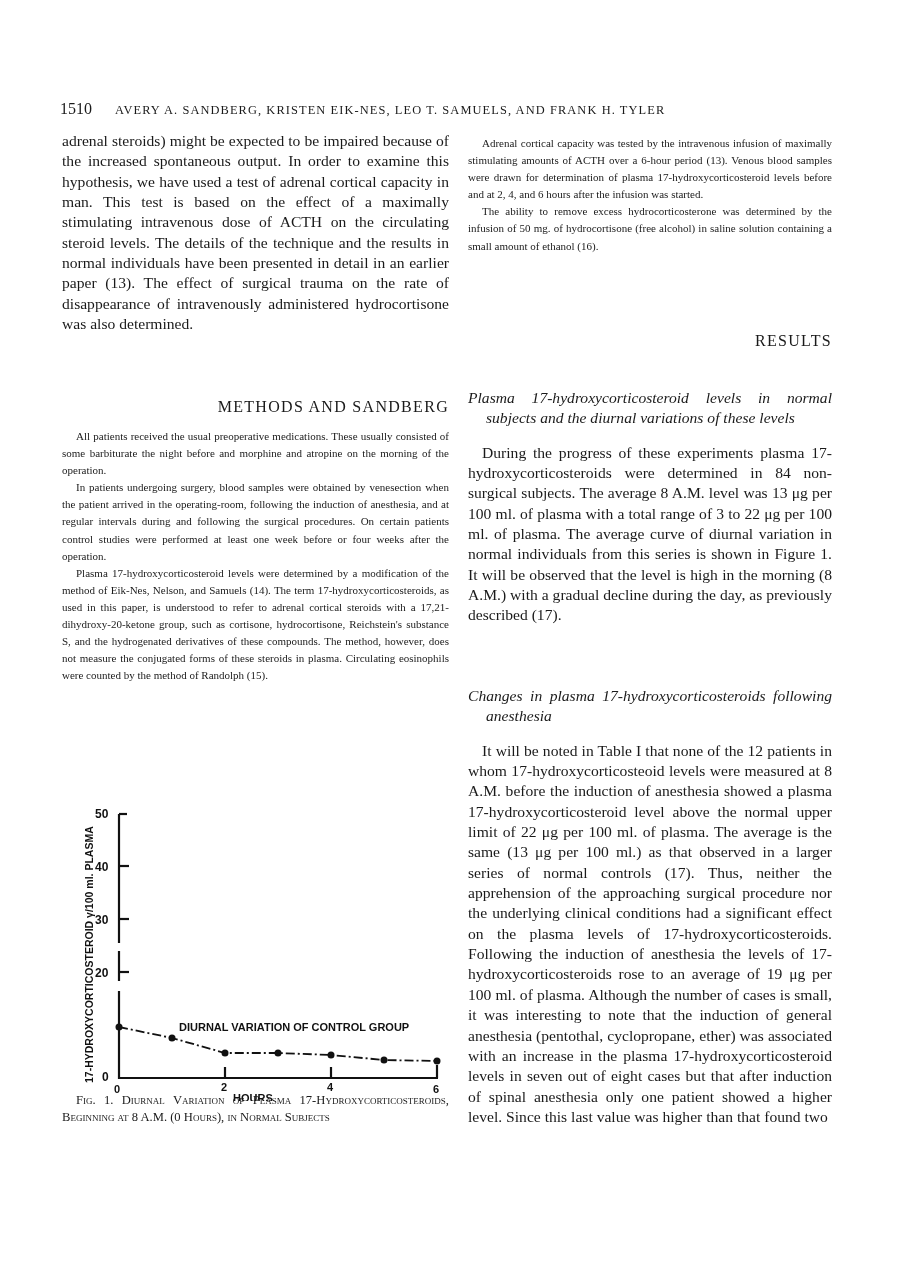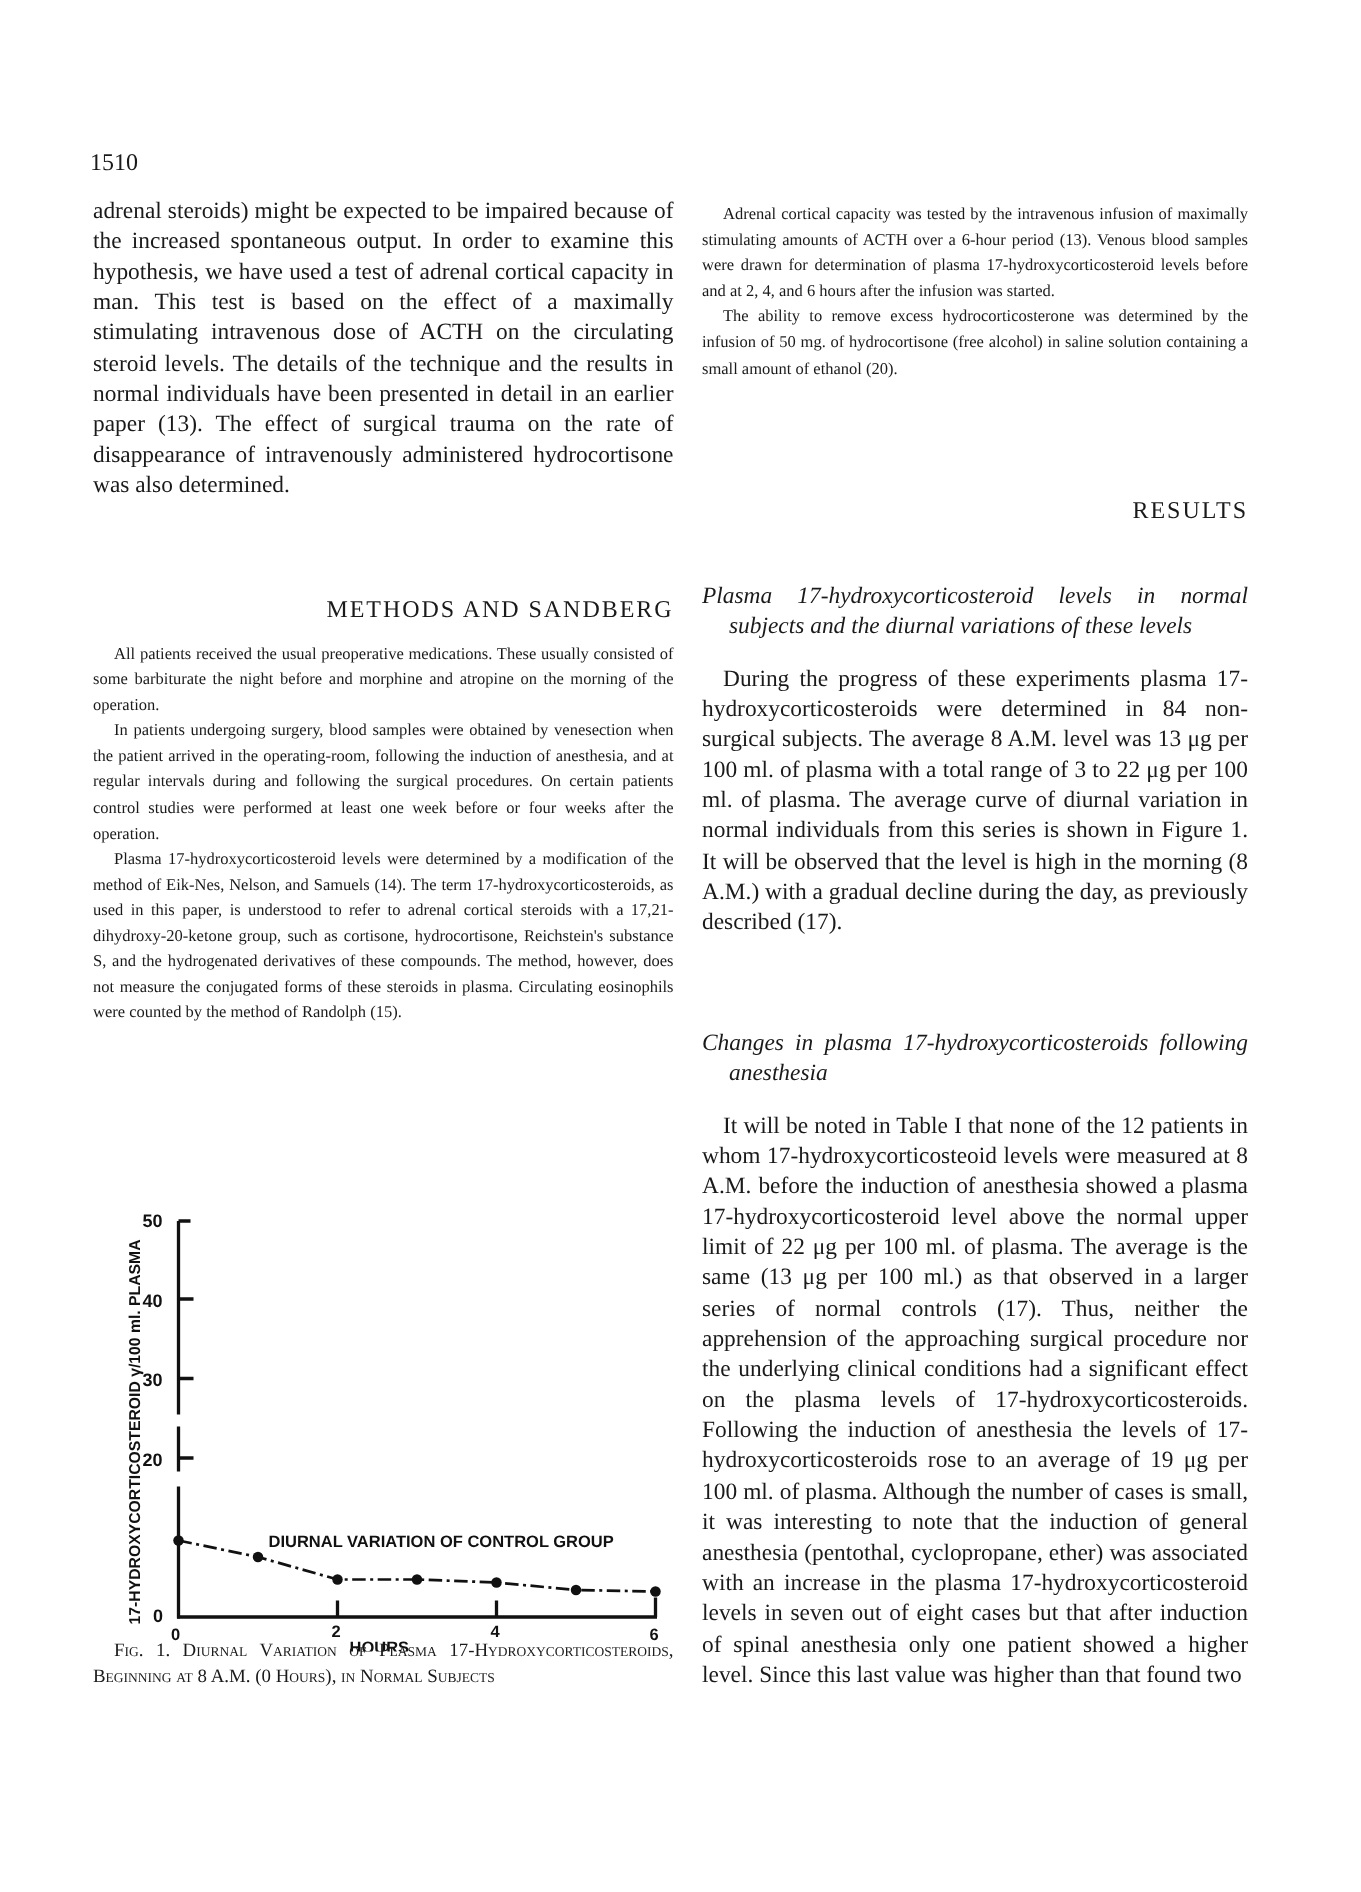--- a/index.html
+++ b/index.html
@@ -18,20 +18,21 @@
   .sub{font-style:italic;font-size:15.6px;line-height:20.35px;padding-left:18px;text-indent:-18px;text-align:justify;margin-top:32px;}
   .caption{font-size:12.6px;line-height:17.3px;text-align:justify;font-variant:small-caps;}
   .chart{position:absolute;left:55px;top:785px;width:400px;height:300px;margin-top:16px;}
   .chart svg text{font-family:"Liberation Sans","DejaVu Sans",sans-serif;font-weight:bold;}
 </style>
 </head>
 <body>
 
 <div class="hdr">
   <span class="pageno">1510</span>
+  <span class="authors">AVERY A. SANDBERG, KRISTEN EIK-NES, LEO T. SAMUELS, AND FRANK H. TYLER</span>
 </div>
 
 <div class="col left" style="top:131px;">
   <p class="big">adrenal steroids) might be expected to be impaired because of the increased spontaneous output. In order to examine this hypothesis, we have used a test of adrenal cortical capacity in man. This test is based on the effect of a maximally stimulating intravenous dose of ACTH on the circulating steroid levels. The details of the technique and the results in normal individuals have been presented in detail in an earlier paper (13). The effect of surgical trauma on the rate of disappearance of intravenously administered hydrocortisone was also determined.</p>
 </div>
 
 <div class="col left" style="top:398px;">
   <p class="sec">METHODS AND SANDBERG</p>
 </div>
 
@@ -85,21 +86,21 @@
     </g>
   </svg>
 </div>
 
 <div class="col left" style="top:1092px;left:62px;width:387px;">
   <p class="caption ind">Fig. 1. Diurnal Variation of Plasma 17-Hydroxycorticosteroids, Beginning at 8 A.M. (0 Hours), in Normal Subjects</p>
 </div>
 
 <div class="col right" style="top:135px;">
   <p class="small ind">Adrenal cortical capacity was tested by the intravenous infusion of maximally stimulating amounts of ACTH over a 6-hour period (13). Venous blood samples were drawn for determination of plasma 17-hydroxycorticosteroid levels before and at 2, 4, and 6 hours after the infusion was started.</p>
-  <p class="small ind">The ability to remove excess hydrocorticosterone was determined by the infusion of 50 mg. of hydrocortisone (free alcohol) in saline solution containing a small amount of ethanol (20).</p>
+  <p class="small ind">The ability to remove excess hydrocorticosterone was determined by the infusion of 50 mg. of hydrocortisone (free alcohol) in saline solution containing a small amount of ethanol (16).</p>
 </div>
 
 <div class="col right" style="top:332px;">
   <p class="sec">RESULTS</p>
 </div>
 
 <div class="col right" style="top:356px;">
   <p class="sub">Plasma 17-hydroxycorticosteroid levels in normal subjects and the diurnal variations of these levels</p>
   <p class="big ind" style="margin-top:14px;">During the progress of these experiments plasma 17-hydroxycorticosteroids were determined in 84 non-surgical subjects. The average 8 A.M. level was 13 μg per 100 ml. of plasma with a total range of 3 to 22 μg per 100 ml. of plasma. The average curve of diurnal variation in normal individuals from this series is shown in Figure 1. It will be observed that the level is high in the morning (8 A.M.) with a gradual decline during the day, as previously described (17).</p>
 </div>

